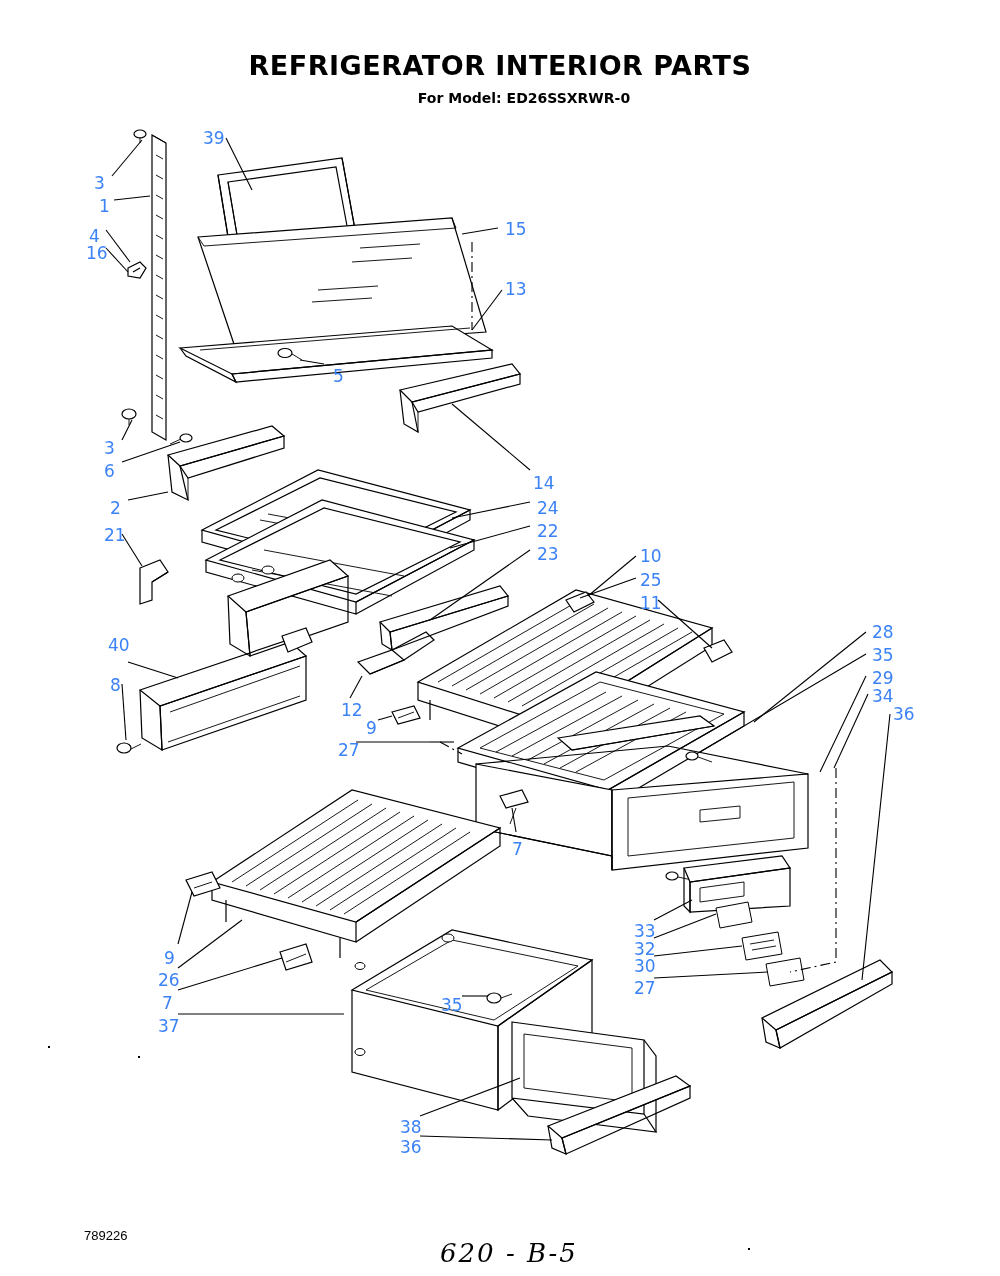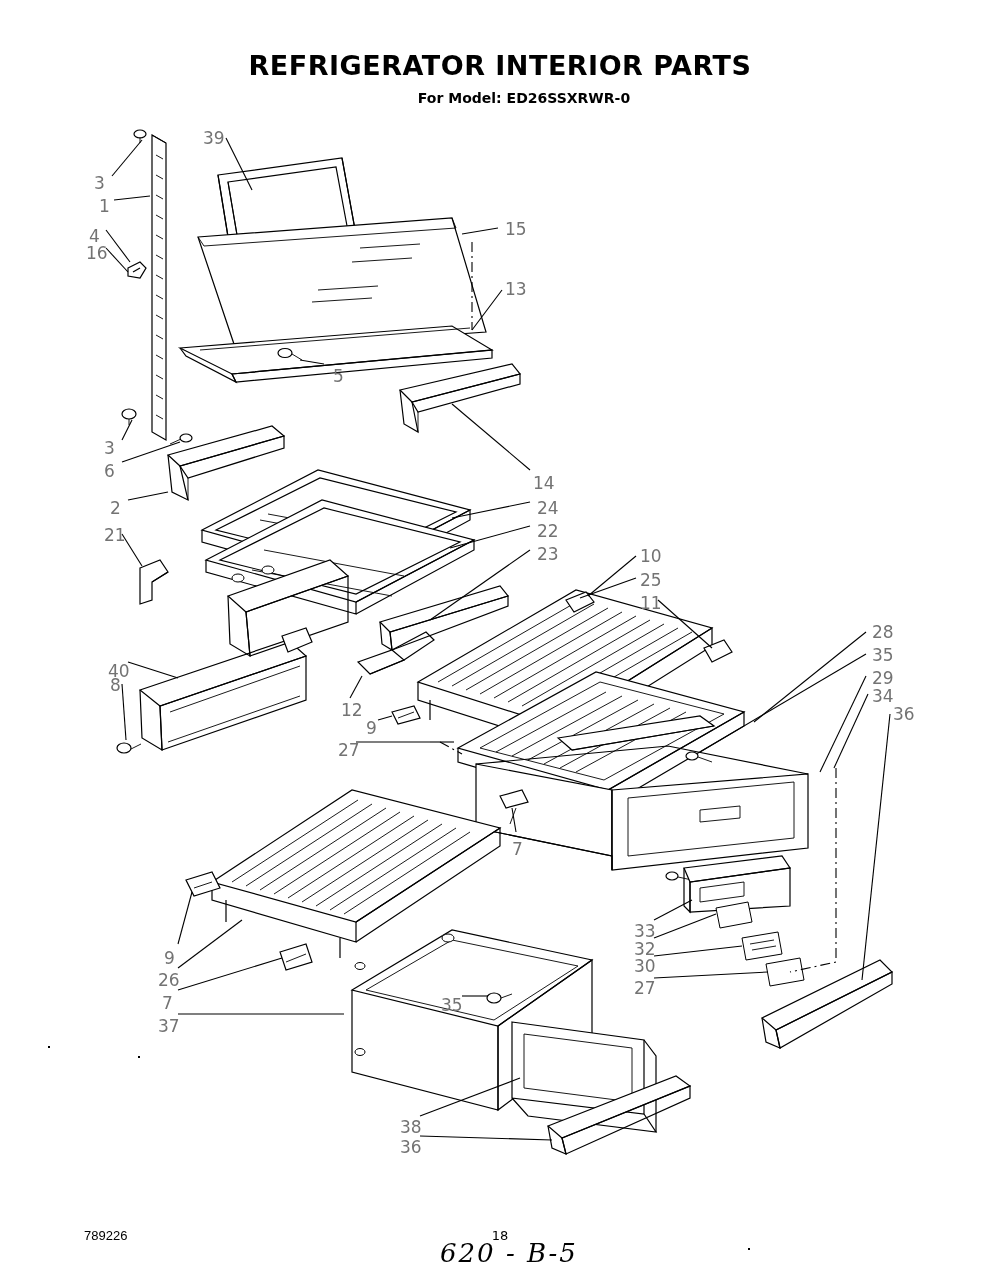--- a/index.html
+++ b/index.html
@@ -70,21 +70,21 @@
     left: 440px; top: 1238px;
     font-size: 26px;
     font-family: "DejaVu Serif", serif;
     font-style: italic;
     letter-spacing: 2px;
   }
   .callout {
     position: absolute;
     font-size: 17px;
     font-family: "DejaVu Sans", sans-serif;
-    color: #737373;
+    color: #3b82f6;
     line-height: 1;
     white-space: nowrap;
   }
   svg.diagram {
     position: absolute;
     left: 0; top: 0;
     width: 1000px;
     height: 1276px;
   }
   .ln { stroke: #000; stroke-width: 1.2; fill: none; }
@@ -406,21 +406,20 @@
 
       <path class="lead" d="M420 1116 L520 1078"></path>
       <path class="lead" d="M420 1136 L552 1140"></path>
 
       <path class="dash" d="M836 768 L836 962 L790 972"></path>
       <path class="dash" d="M440 742 L462 754"></path>
     </g>
   </svg>
 
   <div class="doc-number">789226</div>
-  <div class="page-number">18</div>
   <div class="hand-mark">620 - B-5</div>
 
   <div class="speck" style="left:48px; top:1046px;"></div>
   <div class="speck" style="left:138px; top:1056px;"></div>
   <div class="speck" style="left:748px; top:1248px;"></div>
 
   <div id="callout-layer">
       <div class="callout" style="left: 94px; top: 175px;">3</div>
       <div class="callout" style="left: 99px; top: 198px;">1</div>
       <div class="callout" style="left: 89px; top: 228px;">4</div>
@@ -438,21 +437,21 @@
       <div class="callout" style="left: 537px; top: 523px;">22</div>
       <div class="callout" style="left: 537px; top: 546px;">23</div>
       <div class="callout" style="left: 640px; top: 548px;">10</div>
       <div class="callout" style="left: 640px; top: 572px;">25</div>
       <div class="callout" style="left: 640px; top: 595px;">11</div>
       <div class="callout" style="left: 872px; top: 624px;">28</div>
       <div class="callout" style="left: 872px; top: 647px;">35</div>
       <div class="callout" style="left: 872px; top: 670px;">29</div>
       <div class="callout" style="left: 872px; top: 688px;">34</div>
       <div class="callout" style="left: 893px; top: 706px;">36</div>
-      <div class="callout" style="left: 108px; top: 663px;">40</div>
+      <div class="callout" style="left: 108px; top: 637px;">40</div>
       <div class="callout" style="left: 110px; top: 677px;">8</div>
       <div class="callout" style="left: 341px; top: 702px;">12</div>
       <div class="callout" style="left: 366px; top: 720px;">9</div>
       <div class="callout" style="left: 338px; top: 742px;">27</div>
       <div class="callout" style="left: 512px; top: 841px;">7</div>
       <div class="callout" style="left: 164px; top: 950px;">9</div>
       <div class="callout" style="left: 158px; top: 972px;">26</div>
       <div class="callout" style="left: 162px; top: 995px;">7</div>
       <div class="callout" style="left: 158px; top: 1018px; text-align: center;">37</div>
       <div class="callout" style="left: 634px; top: 923px;">33</div>

